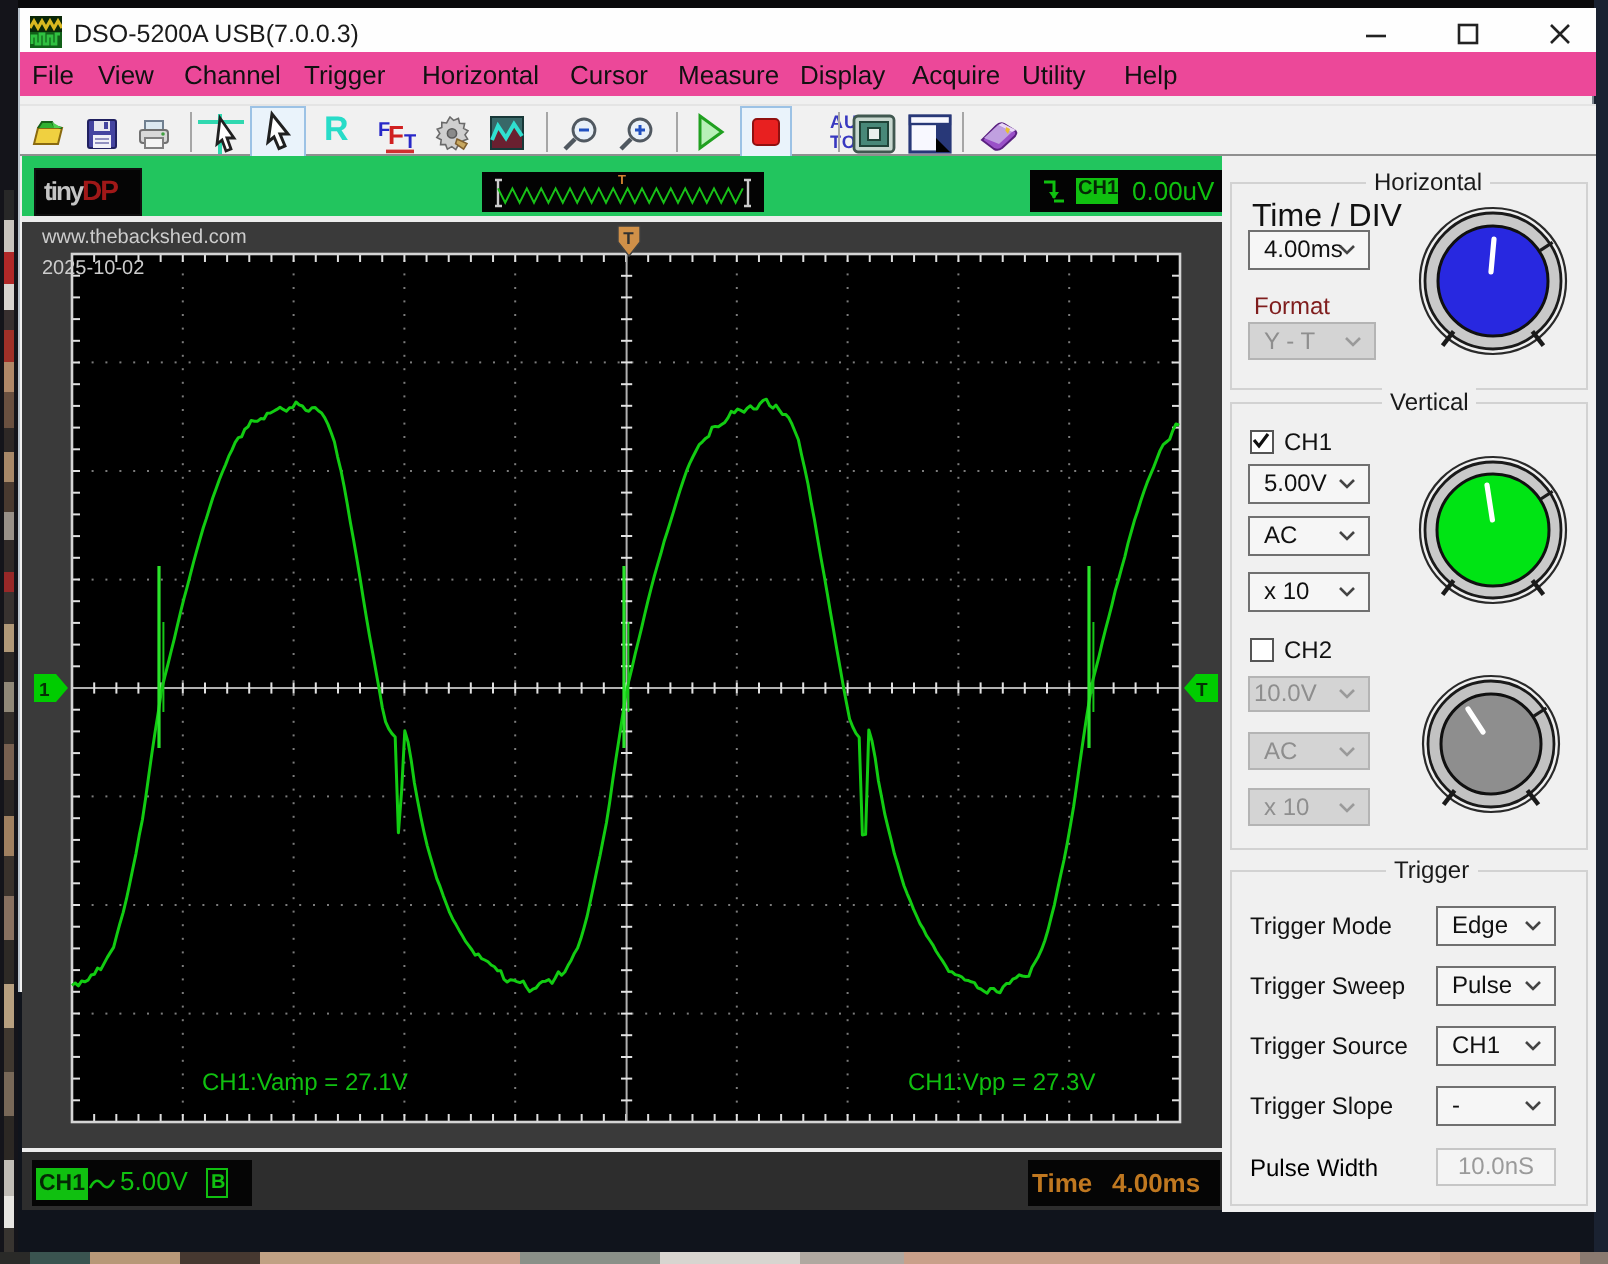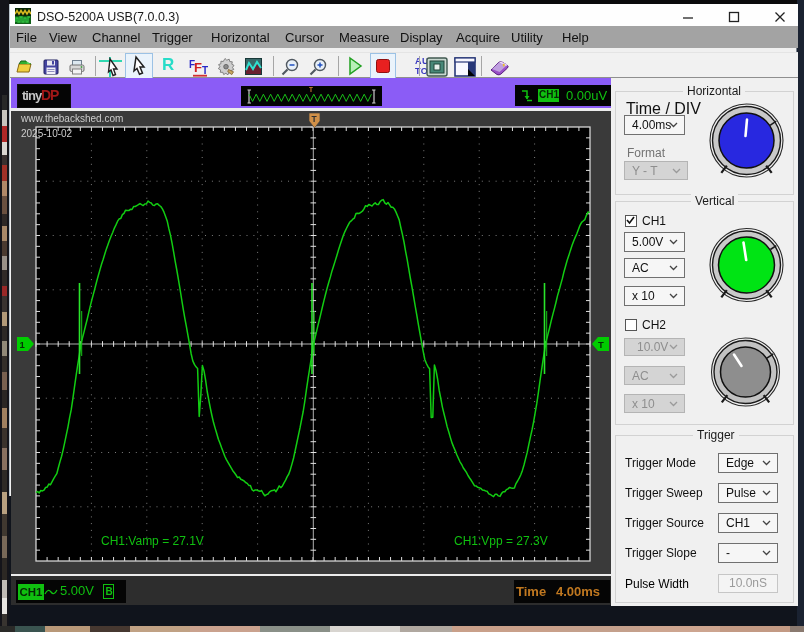--- a/index.html
+++ b/index.html
@@ -75,21 +75,21 @@
         <line x1="1" y1="7" x2="11" y2="7" stroke="#222" stroke-width="1.3"></line>
       </svg>
   <svg class="abs" style="left:718px;top:7px" width="12" height="12">
         <rect x="1.5" y="1.5" width="9" height="9" fill="none" stroke="#222" stroke-width="1.3"></rect>
       </svg>
   <svg class="abs" style="left:764px;top:7px" width="12" height="12">
         <path d="M1.5 1.5 L10.5 10.5 M10.5 1.5 L1.5 10.5" stroke="#222" stroke-width="1.3"></path>
       </svg>
  </div>
 
- <div class="abs" style="left:0;top:22px;width:788px;height:22px;background:#a3a3a3">
+ <div class="abs" style="left:0;top:22px;width:788px;height:22px;background:#ec4899">
       <span style="position:absolute;left:6px;top:4px;font-size:13px;color:#111">File</span>
       <span style="position:absolute;left:39px;top:4px;font-size:13px;color:#111">View</span>
       <span style="position:absolute;left:82px;top:4px;font-size:13px;color:#111">Channel</span>
       <span style="position:absolute;left:142px;top:4px;font-size:13px;color:#111">Trigger</span>
       <span style="position:absolute;left:201px;top:4px;font-size:13px;color:#111">Horizontal</span>
       <span style="position:absolute;left:275px;top:4px;font-size:13px;color:#111">Cursor</span>
       <span style="position:absolute;left:329px;top:4px;font-size:13px;color:#111">Measure</span>
       <span style="position:absolute;left:390px;top:4px;font-size:13px;color:#111">Display</span>
       <span style="position:absolute;left:446px;top:4px;font-size:13px;color:#111">Acquire</span>
       <span style="position:absolute;left:501px;top:4px;font-size:13px;color:#111">Utility</span>
@@ -176,21 +176,21 @@
         </svg></div>
       <div style="position:absolute;left:471px;top:3px;width:1px;height:20px;background:#a6a6a6"></div>
       <div style="position:absolute;left:478px;top:4px;width:22px;height:20px"><svg width="22" height="20" viewBox="0 0 22 20">
           <path d="M3 13 L10 6 Q12 4 14 5 L19 8 Q21 9 19.5 11 L13 17 Q11 18.5 9 17.5 Z" fill="#9a50c8" stroke="#5a2080" stroke-width="1"></path>
           <path d="M4 12 L11 5.5 L18 9 L11.5 15 Z" fill="#c0a0e0"></path>
           <path d="M11 5.5 L13 4.5 L20 8 L18 9 Z" fill="#e8d8f8"></path>
           <path d="M15 6.5 L17 7.5 L16 10 L14.7 8.4 Z" fill="#e8c030"></path>
         </svg></div>
     </div>
 
- <div class="abs" style="left:1px;top:74px;width:600px;height:30px;background:#8b5cf6">
+ <div class="abs" style="left:1px;top:74px;width:600px;height:30px;background:#22c55e">
    <div class="abs" style="left:6px;top:6px;width:52px;height:22px;background:#050505;border:1px solid #101010">
      <span class="abs" style="left:4px;top:3px;font-size:13px;font-weight:bold;color:#c4c4c4;letter-spacing:-1px">tiny</span>
      <span class="abs" style="left:23px;top:2px;font-size:14px;font-weight:bold;color:#a01818;letter-spacing:-1px">DP</span>
    </div>
    <svg class="abs" style="left:230px;top:8px" width="141" height="20" viewBox="0 0 141 20">
      <rect width="141" height="20" fill="#030303"></rect>
      <path d="M8 4 L8 17 M6.5 4 L10 4 M6.5 17 L10 17" stroke="#cccccc" stroke-width="1.2" fill="none"></path>
      <path d="M133 4 L133 17 M131 4 L134.5 4 M131 17 L134.5 17" stroke="#cccccc" stroke-width="1.2" fill="none"></path>
      <polyline points="8.0,8.2 11.6,15.4 15.2,8.2 18.8,15.4 22.4,8.2 26.0,15.4 29.6,8.2 33.2,15.4 36.8,8.2 40.4,15.4 44.0,8.2 47.6,15.4 51.2,8.2 54.8,15.4 58.4,8.2 62.0,15.4 65.6,8.2 69.2,15.4 72.8,8.2 76.4,15.4 80.0,8.2 83.6,15.4 87.2,8.2 90.8,15.4 94.4,8.2 98.0,15.4 101.6,8.2 105.2,15.4 108.8,8.2 112.4,15.4 116.0,8.2 119.6,15.4 123.2,8.2 126.8,15.4 130.4,8.2" fill="none" stroke="#18c018" stroke-width="1"></polyline>
      <text x="68" y="6" font-size="6.5" fill="#d08030" font-weight="bold">T</text>
@@ -1517,21 +1517,21 @@
  <div class="abs" style="left:601px;top:74px;width:187px;height:528px;background:#f0f0f0">
    <div style="position:absolute;left:4px;top:13px;width:179px;height:104px;border:1px solid #d2d2d2;box-sizing:border-box"></div>
       <span style="position:absolute;left:72px;top:6px;font-size:12px;color:#1a1a1a;background:#f0f0f0;padding:0 4px">Horizontal</span>
    <span class="abs" style="left:15px;top:22px;font-size:16px;color:#111">Time / DIV</span>
    <div style="position:absolute;left:13px;top:37px;width:61px;height:20px;background:#f6f6f6;border:1px solid #707070;box-sizing:border-box;font-size:12px;color:#101010;">
         <span style="position:absolute;left:7px;top:50%;transform:translateY(-52%);white-space:nowrap">4.00ms</span>
         <svg style="position:absolute;right:6px;top:50%;transform:translateY(-50%)" width="9" height="6">
           <path d="M1 1 L4.5 4.5 L8 1" stroke="#444" stroke-width="1.3" fill="none"></path>
         </svg>
       </div>
-   <span class="abs" style="left:16px;top:68px;font-size:12px;color:#737373">Format</span>
+   <span class="abs" style="left:16px;top:68px;font-size:12px;color:#7f1d1d">Format</span>
    <div style="position:absolute;left:13px;top:83px;width:64px;height:19px;background:#d4d4d4;border:1px solid #b4b4b4;box-sizing:border-box;font-size:12px;color:#8e8e8e;">
         <span style="position:absolute;left:7px;top:50%;transform:translateY(-52%);white-space:nowrap">Y - T</span>
         <svg style="position:absolute;right:6px;top:50%;transform:translateY(-50%)" width="9" height="6">
           <path d="M1 1 L4.5 4.5 L8 1" stroke="#9a9a9a" stroke-width="1.3" fill="none"></path>
         </svg>
       </div>
    <div style="position:absolute;left:4px;top:123px;width:179px;height:224px;border:1px solid #d2d2d2;box-sizing:border-box"></div>
       <span style="position:absolute;left:80px;top:116px;font-size:12px;color:#1a1a1a;background:#f0f0f0;padding:0 4px">Vertical</span>
    <div style="position:absolute;left:14px;top:137px;width:12px;height:12px;background:#fff;border:1px solid #555;box-sizing:border-box">
         <svg width="11" height="11" style="position:absolute;left:-1px;top:-1px">
@@ -1555,21 +1555,21 @@
         <span style="position:absolute;left:7px;top:50%;transform:translateY(-52%);white-space:nowrap">x 10</span>
         <svg style="position:absolute;right:6px;top:50%;transform:translateY(-50%)" width="9" height="6">
           <path d="M1 1 L4.5 4.5 L8 1" stroke="#444" stroke-width="1.3" fill="none"></path>
         </svg>
       </div>
    <div style="position:absolute;left:14px;top:241px;width:12px;height:12px;background:#fff;border:1px solid #555;box-sizing:border-box">
         <svg width="11" height="11" style="position:absolute;left:-1px;top:-1px"></svg>
       </div>
       <span style="position:absolute;left:31px;top:240px;font-size:12px;color:#111">CH2</span>
    <div style="position:absolute;left:13px;top:260px;width:61px;height:18px;background:#d4d4d4;border:1px solid #b4b4b4;box-sizing:border-box;font-size:12px;color:#8e8e8e;">
-        <span style="position:absolute;left:12px;top:50%;transform:translateY(-52%);white-space:nowrap">10.0V</span>
+        <span style="position:absolute;left:2px;top:50%;transform:translateY(-52%);white-space:nowrap">10.0V</span>
         <svg style="position:absolute;right:6px;top:50%;transform:translateY(-50%)" width="9" height="6">
           <path d="M1 1 L4.5 4.5 L8 1" stroke="#9a9a9a" stroke-width="1.3" fill="none"></path>
         </svg>
       </div>
    <div style="position:absolute;left:13px;top:288px;width:61px;height:19px;background:#d4d4d4;border:1px solid #b4b4b4;box-sizing:border-box;font-size:12px;color:#8e8e8e;">
         <span style="position:absolute;left:7px;top:50%;transform:translateY(-52%);white-space:nowrap">AC</span>
         <svg style="position:absolute;right:6px;top:50%;transform:translateY(-50%)" width="9" height="6">
           <path d="M1 1 L4.5 4.5 L8 1" stroke="#9a9a9a" stroke-width="1.3" fill="none"></path>
         </svg>
       </div>

